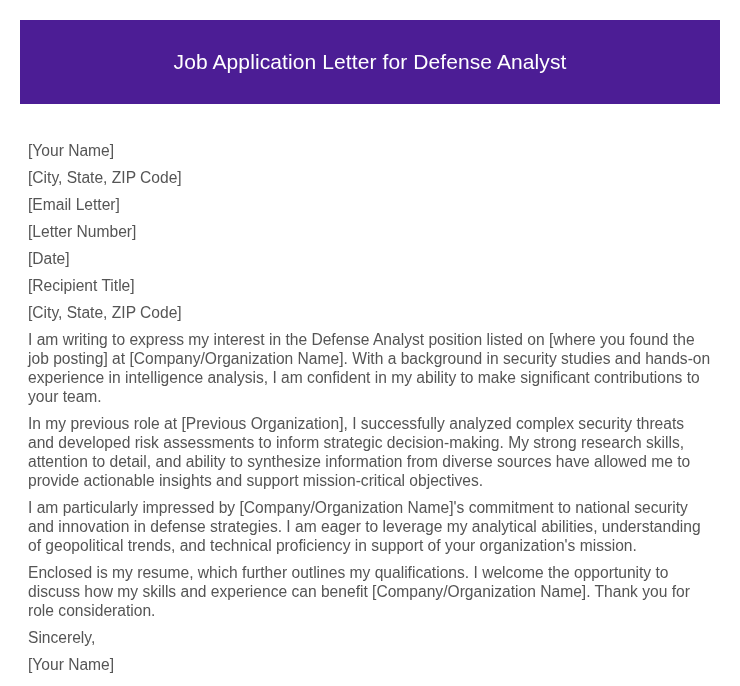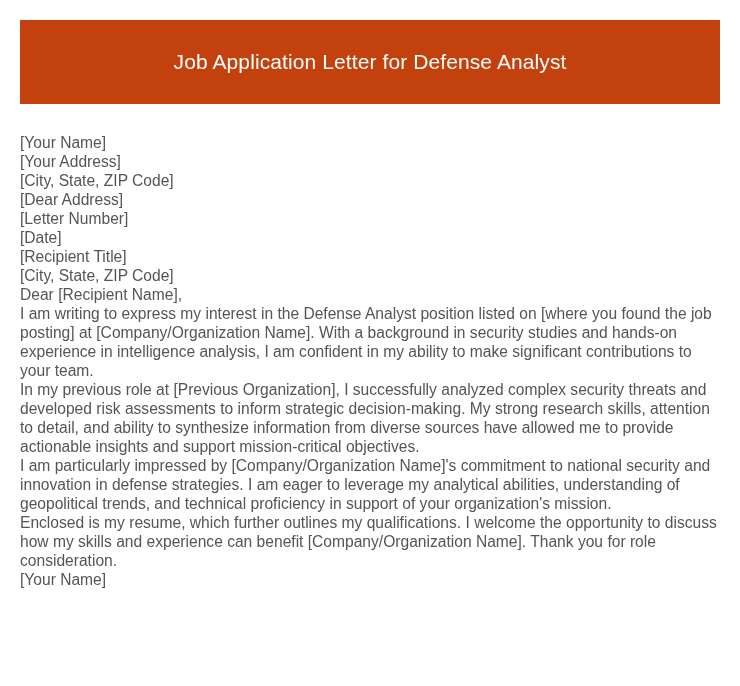--- a/index.html
+++ b/index.html
@@ -13,60 +13,59 @@
       position: relative;
       overflow: hidden;
       font-family: "Liberation Sans", "DejaVu Sans", sans-serif;
     }
     .header {
       position: absolute;
       left: 20px;
       top: 20px;
       width: 700px;
       height: 84px;
-      background: #c2410c;
+      background: #4c1d95;
       display: flex;
       align-items: center;
       justify-content: center;
     }
     .header-title {
       color: #ffffff;
       font-size: 21px;
       letter-spacing: 0.1px;
     }
     .letter {
       position: absolute;
       left: 20px;
       top: 133px;
       width: 700px;
       color: #555555;
       font-size: 15.6px;
       line-height: 19px;
     }
     .line, .para {
-      margin: 0;
+      margin: 8px;
       padding: 0;
       display: block;
     }
   </style>
 </head>
 <body>
 
 <div class="header">
   <div class="header-title">Job Application Letter for Defense Analyst</div>
 </div>
 
 <div class="letter">
   <div class="line">[Your Name]</div>
-  <div class="line">[Your Address]</div>
   <div class="line">[City, State, ZIP Code]</div>
-  <div class="line">[Dear Address]</div>
+  <div class="line">[Email Letter]</div>
   <div class="line">[Letter Number]</div>
   <div class="line">[Date]</div>
   <div class="line">[Recipient Title]</div>
   <div class="line">[City, State, ZIP Code]</div>
-  <div class="line">Dear [Recipient Name],</div>
   <p class="para">I am writing to express my interest in the Defense Analyst position listed on [where you found the job posting] at [Company/Organization Name]. With a background in security studies and hands-on experience in intelligence analysis, I am confident in my ability to make significant contributions to your team.</p>
   <p class="para">In my previous role at [Previous Organization], I successfully analyzed complex security threats and developed risk assessments to inform strategic decision-making. My strong research skills, attention to detail, and ability to synthesize information from diverse sources have allowed me to provide actionable insights and support mission-critical objectives.</p>
   <p class="para">I am particularly impressed by [Company/Organization Name]'s commitment to national security and innovation in defense strategies. I am eager to leverage my analytical abilities, understanding of geopolitical trends, and technical proficiency in support of your organization's mission.</p>
   <p class="para">Enclosed is my resume, which further outlines my qualifications. I welcome the opportunity to discuss how my skills and experience can benefit [Company/Organization Name]. Thank you for role consideration.</p>
+  <div class="line">Sincerely,</div>
   <div class="line">[Your Name]</div>
 </div>
 
 </body></html>

